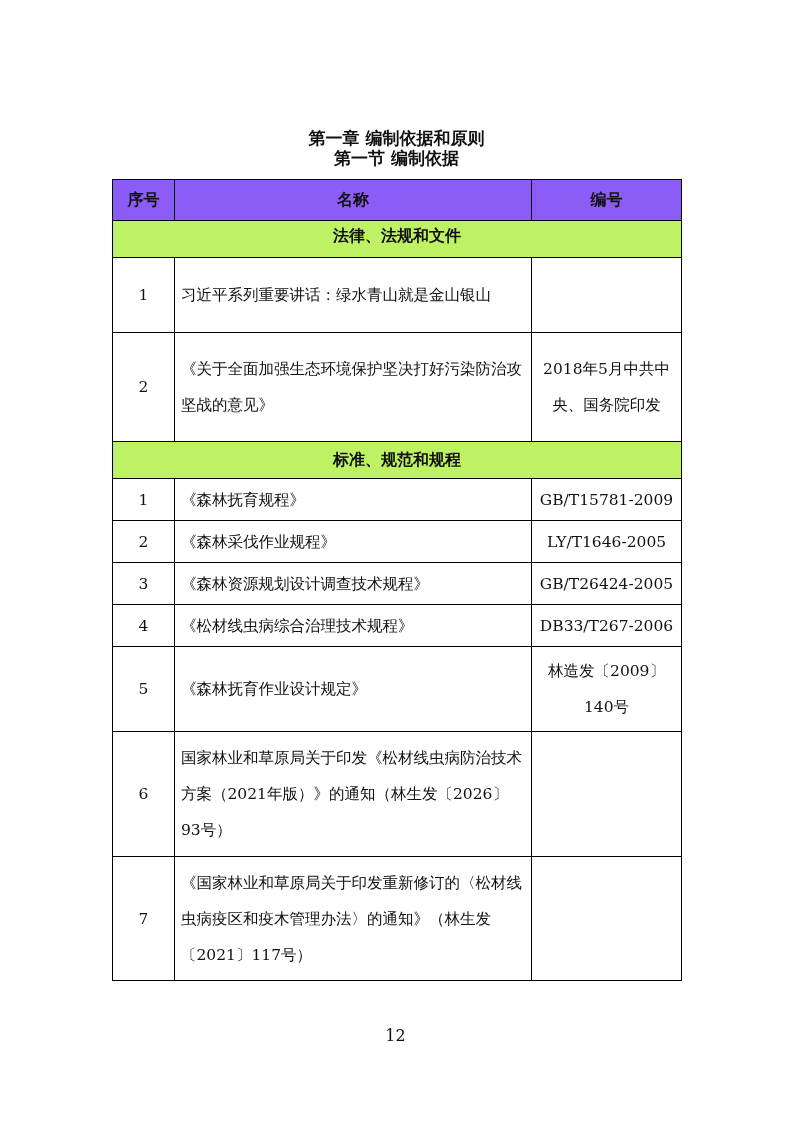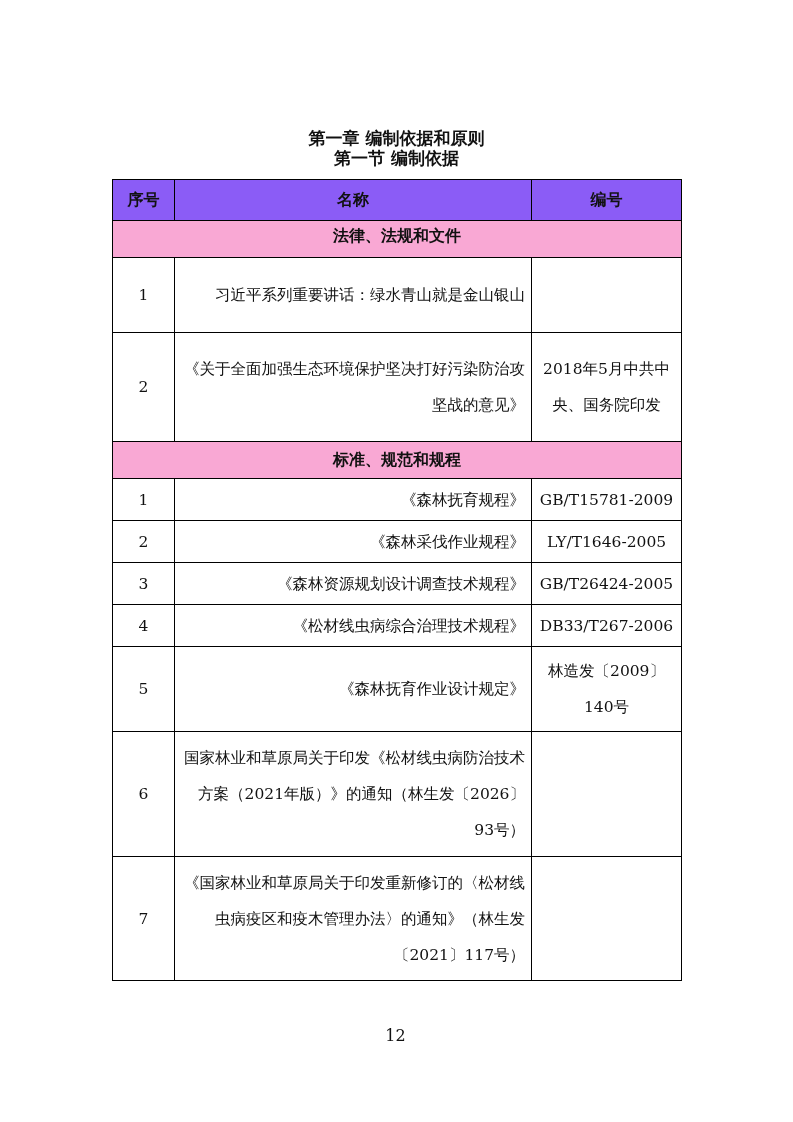--- a/index.html
+++ b/index.html
@@ -8,24 +8,24 @@
     .chapter-title { position: absolute; left: 0; width: 793px; top: 103px; text-align: center;
       font-family: "DejaVu Sans", "Liberation Sans", sans-serif; font-weight: bold; font-size: 17px; margin-top: 24px; }
     .section-title { position: absolute; left: 0; width: 793px; top: 147px; text-align: center;
       font-family: "DejaVu Sans", "Liberation Sans", sans-serif; font-weight: bold; font-size: 17px; }
     table.basis { position: absolute; left: 112px; top: 179px; width: 569px;
       border-collapse: collapse; table-layout: fixed; }
     table.basis td, table.basis th { border: 1px solid #000; padding: 0 6px; font-size: 15.5px;
       vertical-align: middle; line-height: 36px; }
     table.basis th { background: #8b5cf6; font-family: "DejaVu Sans", "Liberation Sans", sans-serif;
       font-weight: bold; font-size: 16px; text-align: center; }
-    tr.section-row td { background: #f9a8d4; font-family: "DejaVu Sans", "Liberation Sans", sans-serif;
+    tr.section-row td { background: #bef264; font-family: "DejaVu Sans", "Liberation Sans", sans-serif;
       font-weight: bold; font-size: 16px; text-align: center; }
     td.num { text-align: center; }
-    td.name { text-align: right; }
+    td.name { text-align: left; }
     td.code { text-align: center; }
     .page-number { position: absolute; left: 0; width: 711px; top: 1026px; text-align: center; font-size: 16px; padding-left: 40px; }
   </style>
 </head>
 <body>
 
 <div class="chapter-title">第一章 编制依据和原则</div>
 <div class="section-title">第一节 编制依据</div>
 
 <table class="basis">

